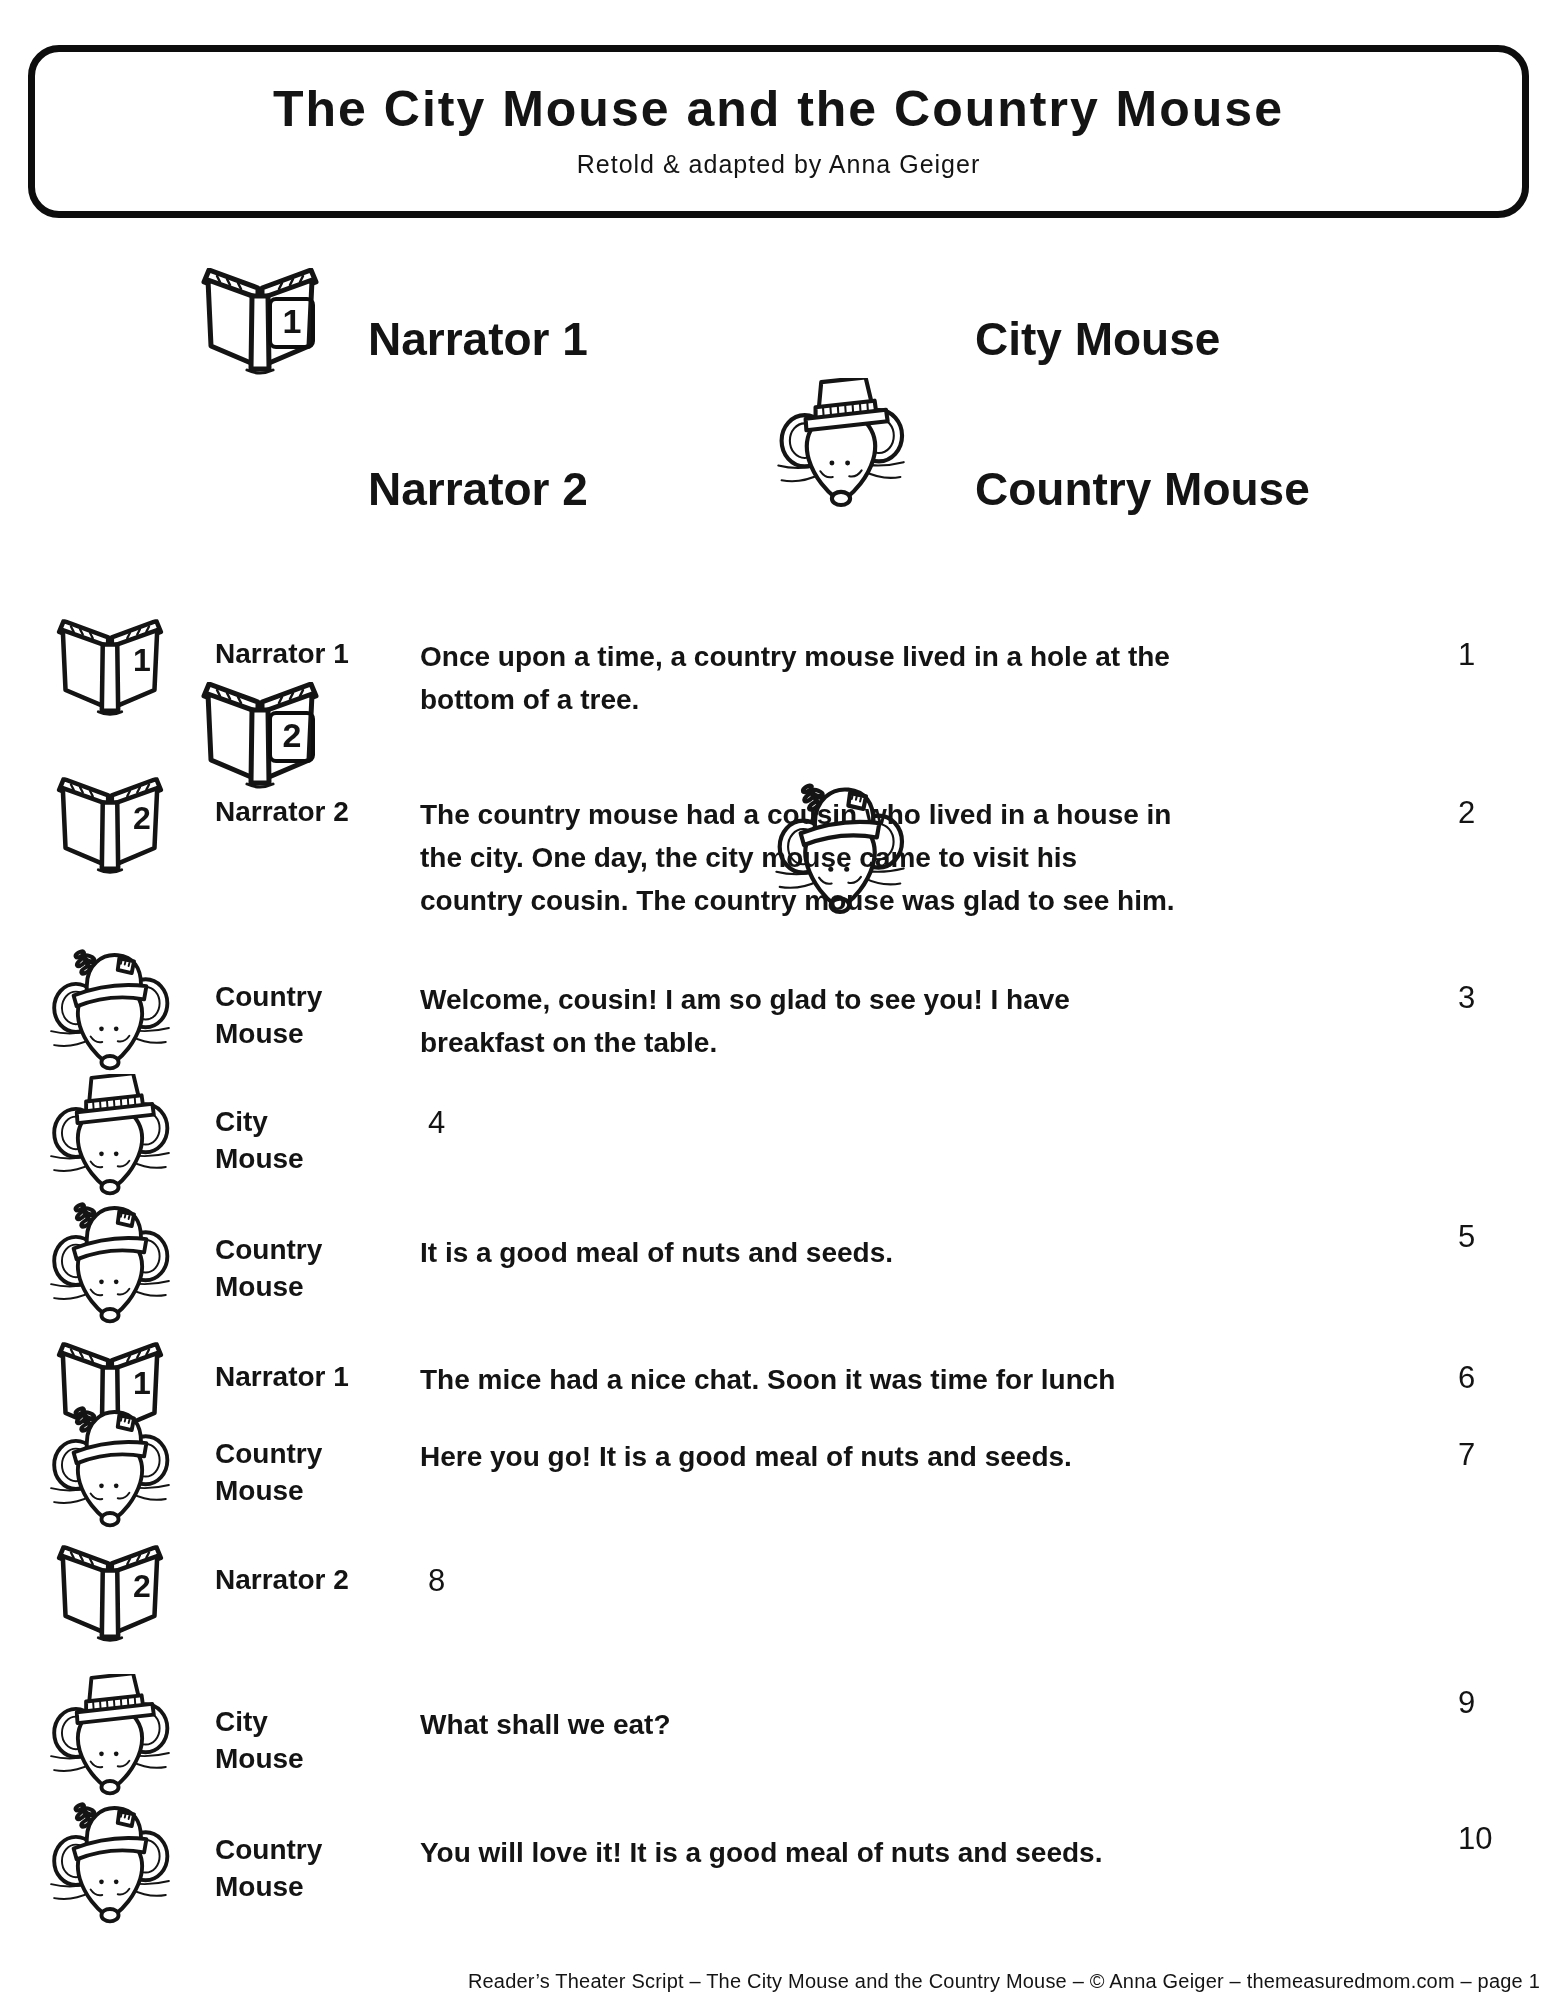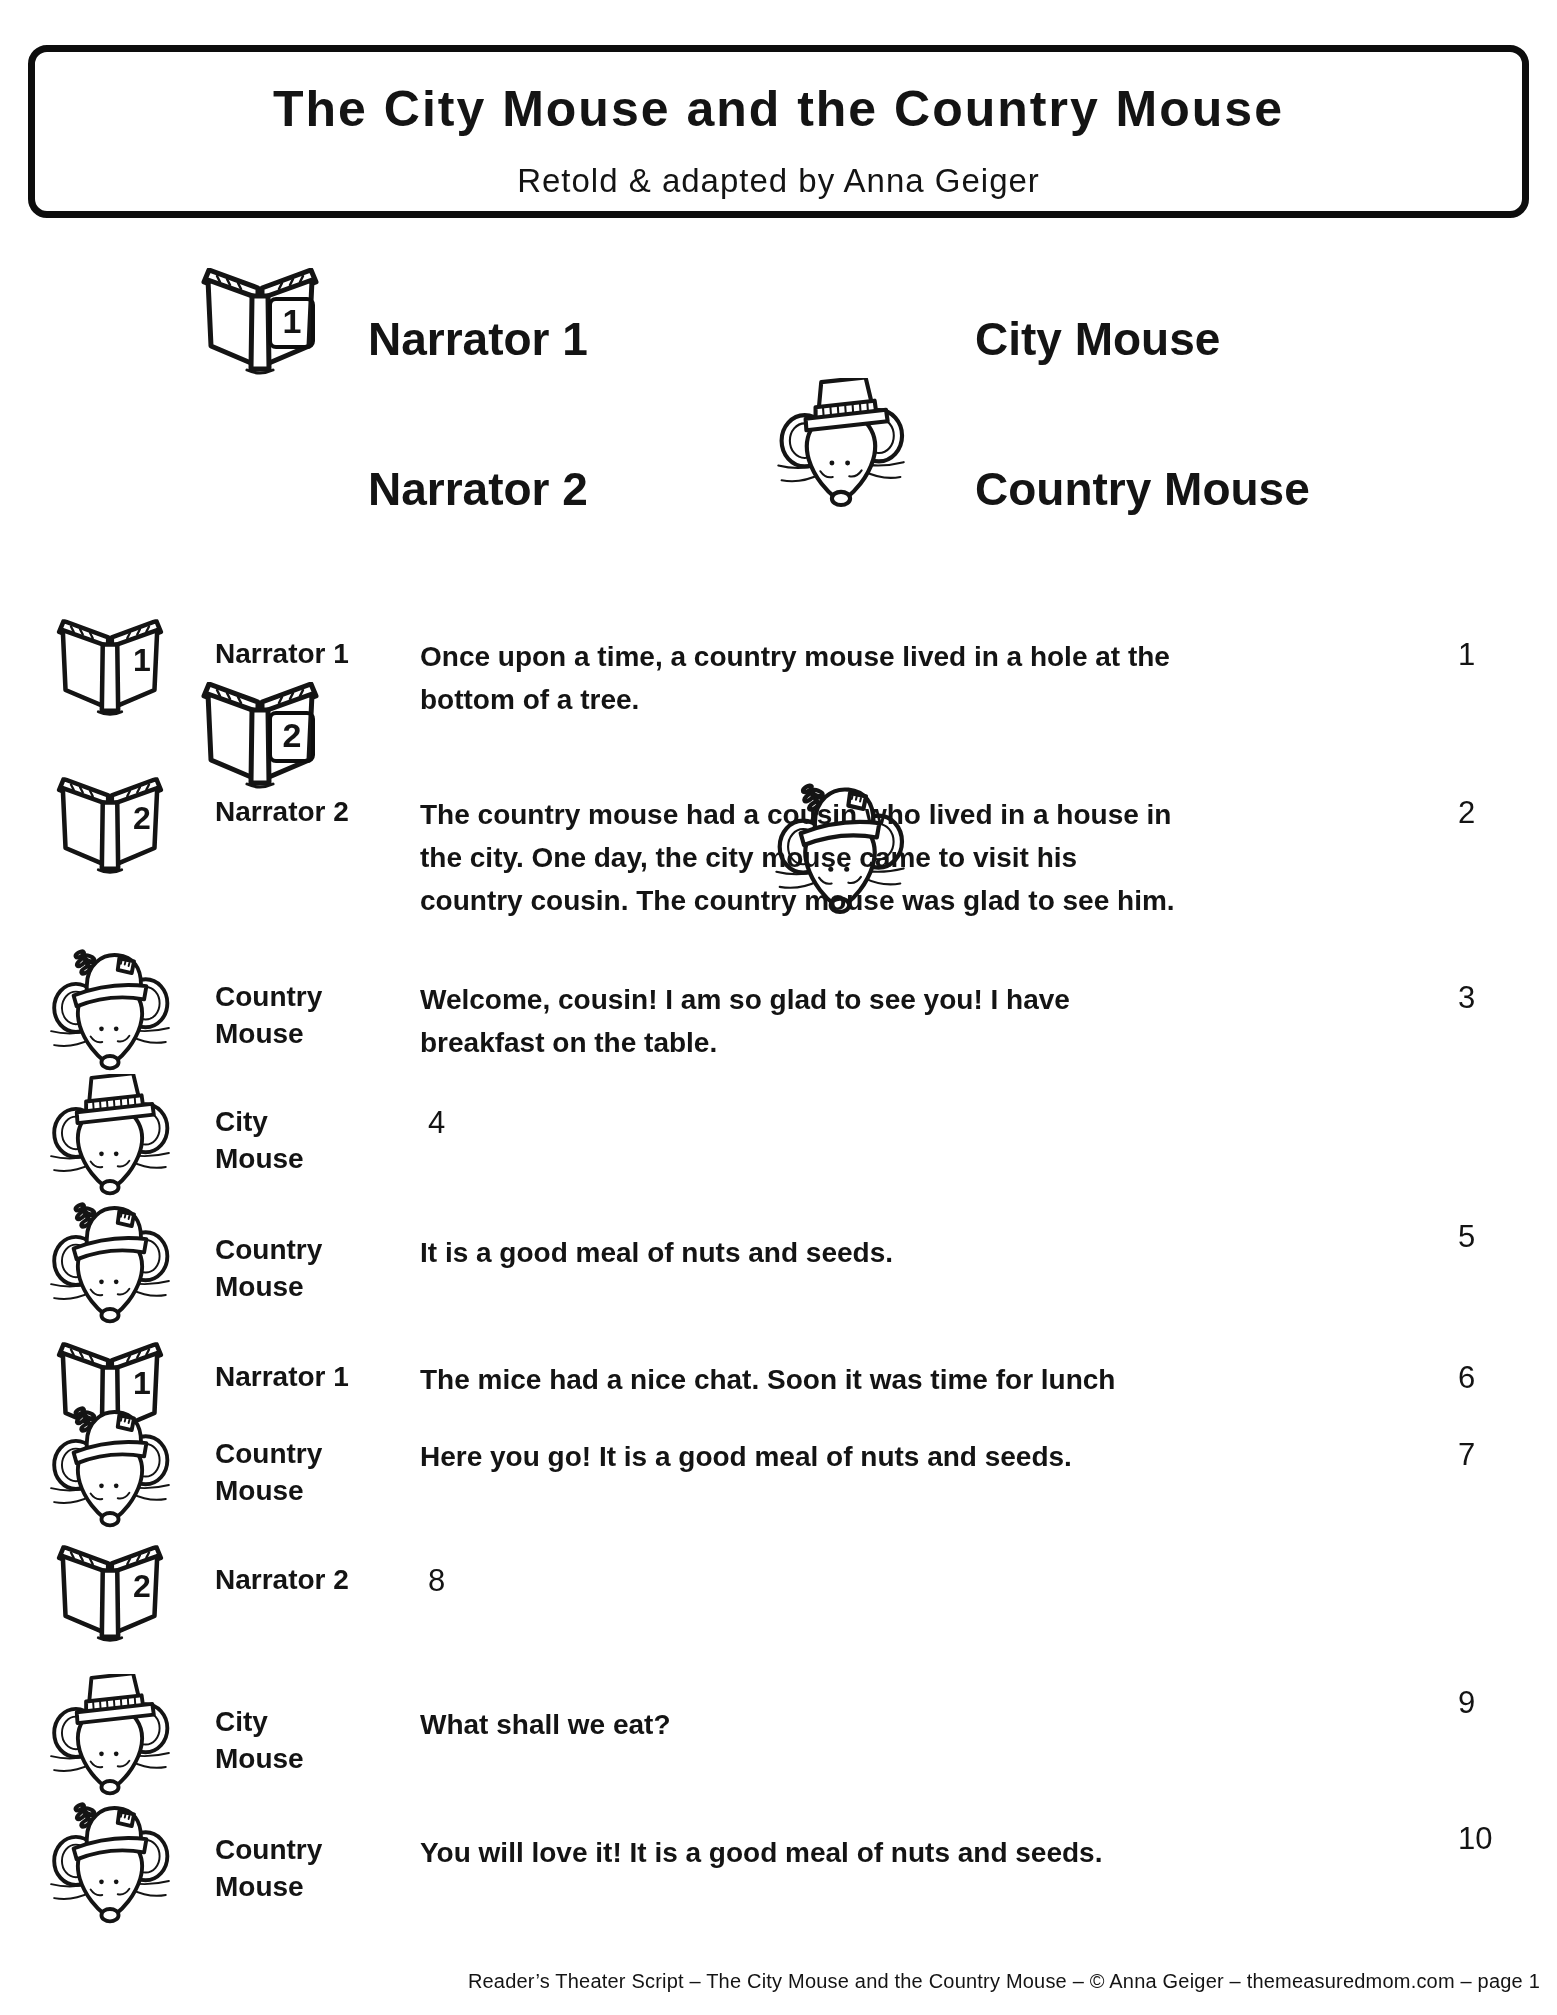--- a/index.html
+++ b/index.html
@@ -4,28 +4,28 @@
 <style>
   html,body { margin:0; padding:0; background:#e8e8e8; }
   #page {
     position:relative; width:1557px; height:2015px; background:#ffffff;
     font-family:"Liberation Sans", sans-serif; color:#141414; overflow:hidden;
     margin:0 auto;
   }
   
   .title-box {
     position:absolute; left:28px; top:45px; width:1501px; height:173px;
-    border:7px solid #0d0d0d; border-radius:19px; box-sizing:border-box;
+    border:7px solid #0d0d0d; border-radius:31px; box-sizing:border-box;
     text-align:center; background:#fff;
   }
   .title-main {
     margin:0; padding-top:28px; font-size:50px; font-weight:bold; letter-spacing:2px;
   }
   .title-sub {
-    margin:16px; padding-top:8px; font-size:33px; font-weight:normal; letter-spacing:1px;
+    margin:4px; padding-top:8px; font-size:25px; font-weight:normal; letter-spacing:1px;
   }
   
   .abs { position:absolute; }
   .legend-label { font-size:46px; font-weight:bold; white-space:nowrap; }
   .icon-wrap { position:relative; }
   .icon-svg { width:100%; height:100%; display:block; }
   .book-num {
     position:absolute; left:60%; top:24%; width:34%; text-align:center;
     font-weight:bold; font-size:32px; line-height:1.1;
   }

